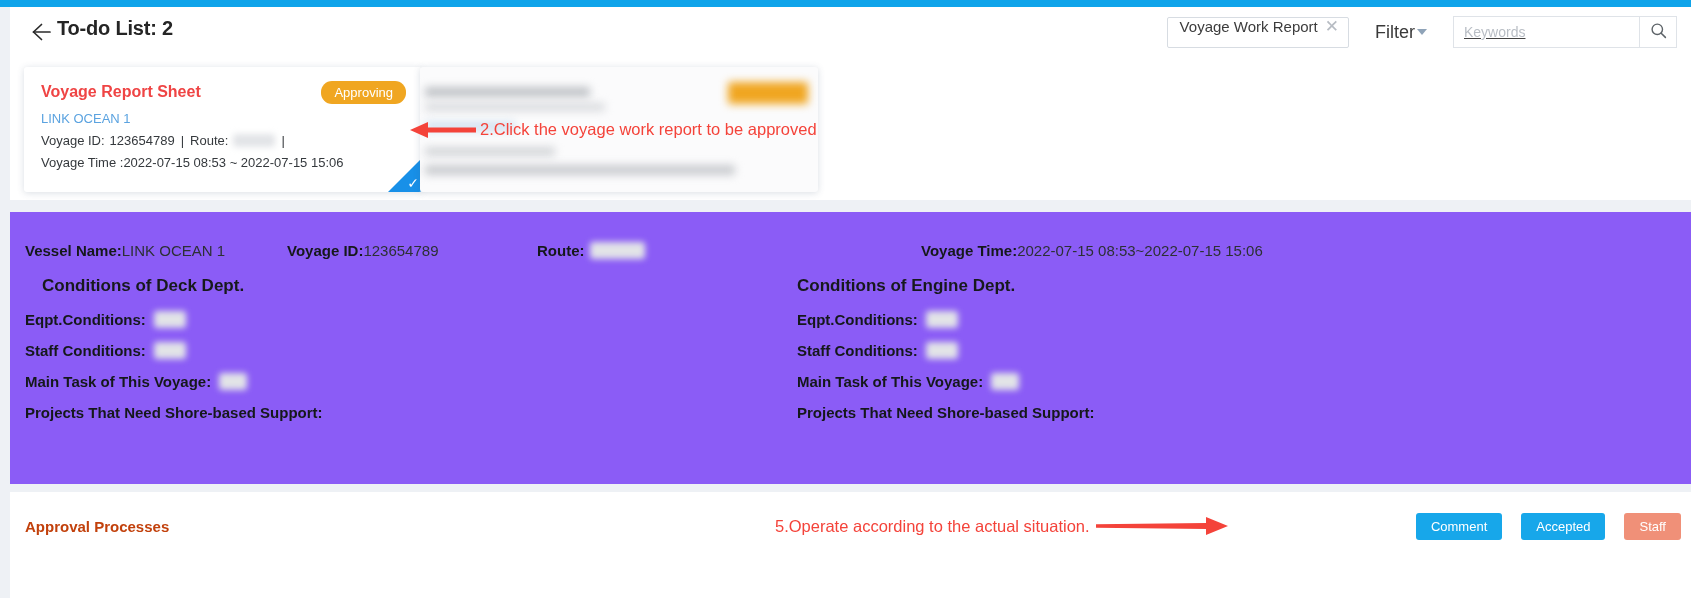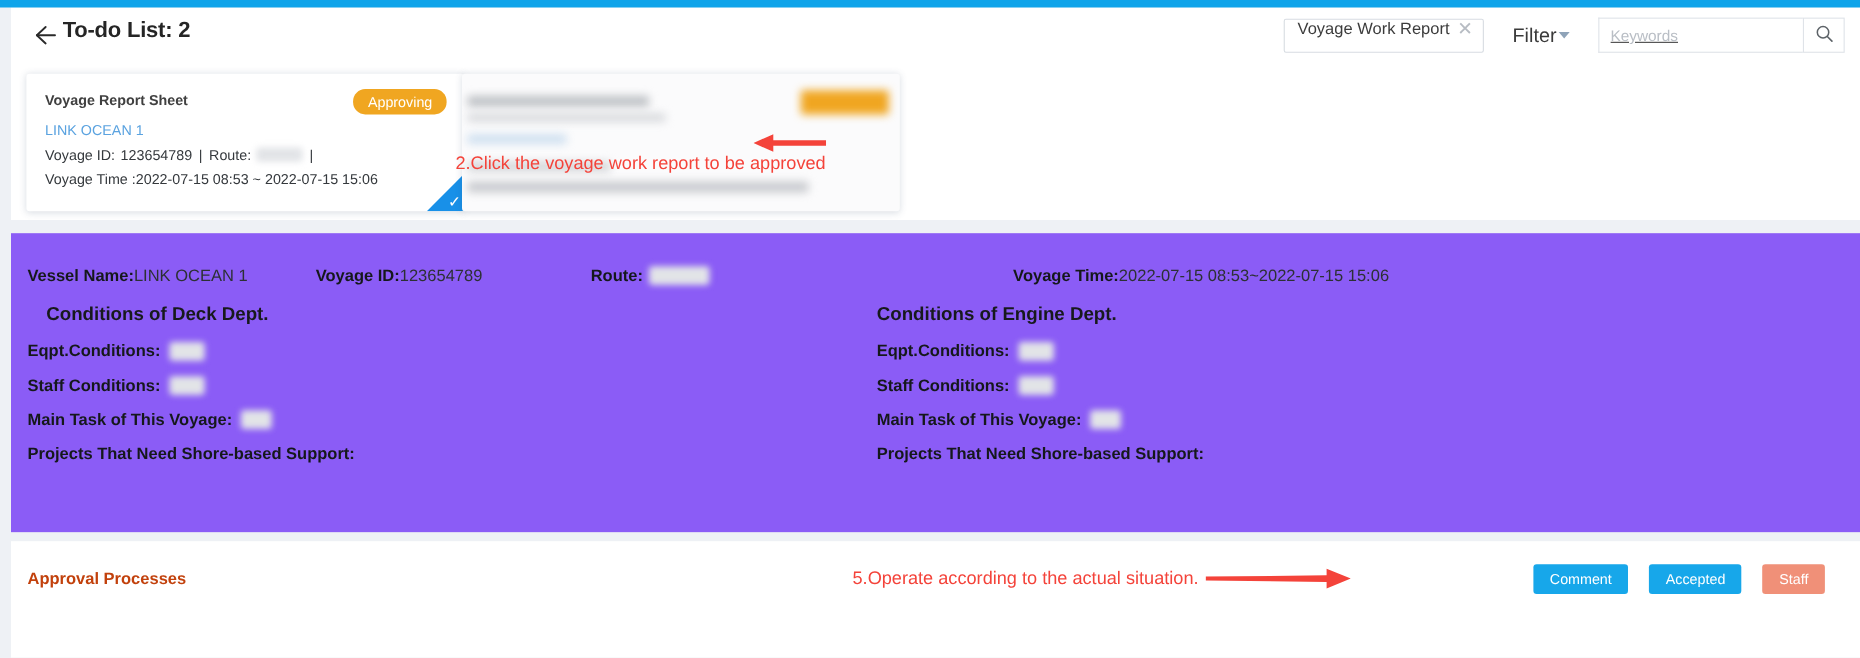--- a/index.html
+++ b/index.html
@@ -156,23 +156,23 @@
     box-shadow: 0 1px 7px rgba(60,80,110,0.19);
     overflow: hidden;
     cursor: pointer;
   }
   .card.selected { left: 14px; }
   .card.blurred  { left: 410px; background: #fbfbfc; }
 
   .card-title {
     position: absolute;
     left: 17px; top: 16px;
-    font-size: 13px;
+    font-size: 16px;
     font-weight: bold;
-    color: #404040;
+    color: #ef4444;
   }
   .badge {
     position: absolute;
     right: 16px; top: 14px;
     background: #f0a621;
     color: #fff;
     font-size: 13px;
     padding: 4px 13px;
     border-radius: 11px;
     white-space: nowrap;
@@ -217,24 +217,23 @@
   }
 
   
   .bl { position: absolute; filter: blur(4px); border-radius: 2px; }
 
   
   .anno2 {
     position: absolute;
     left: 400px; top: 113px;
     display: flex;
-    align-items: flex-end;
+    align-items: flex-start;
     gap: 0;
     pointer-events: none;
-    flex-direction: column;
   }
   .arrow-left-svg { display: block; }
   .anno2-text {
     font-size: 16.5px;
     color: #f4433a;
     white-space: nowrap;
     margin-left: 4px;
   }
 
   
@@ -314,21 +313,21 @@
     align-items: center;
     pointer-events: none;
   }
   .anno3-text {
     font-size: 16.5px;
     color: #f4433a;
     white-space: nowrap;
   }
   .btn-group {
     position: absolute;
-    right: 32px; top: 21px;
+    right: 10px; top: 21px;
     display: flex;
     gap: 19px;
   }
   .btn {
     height: 27px;
     padding: 0 15px;
     border: none;
     border-radius: 3px;
     color: #fff;
     font-size: 13px;

